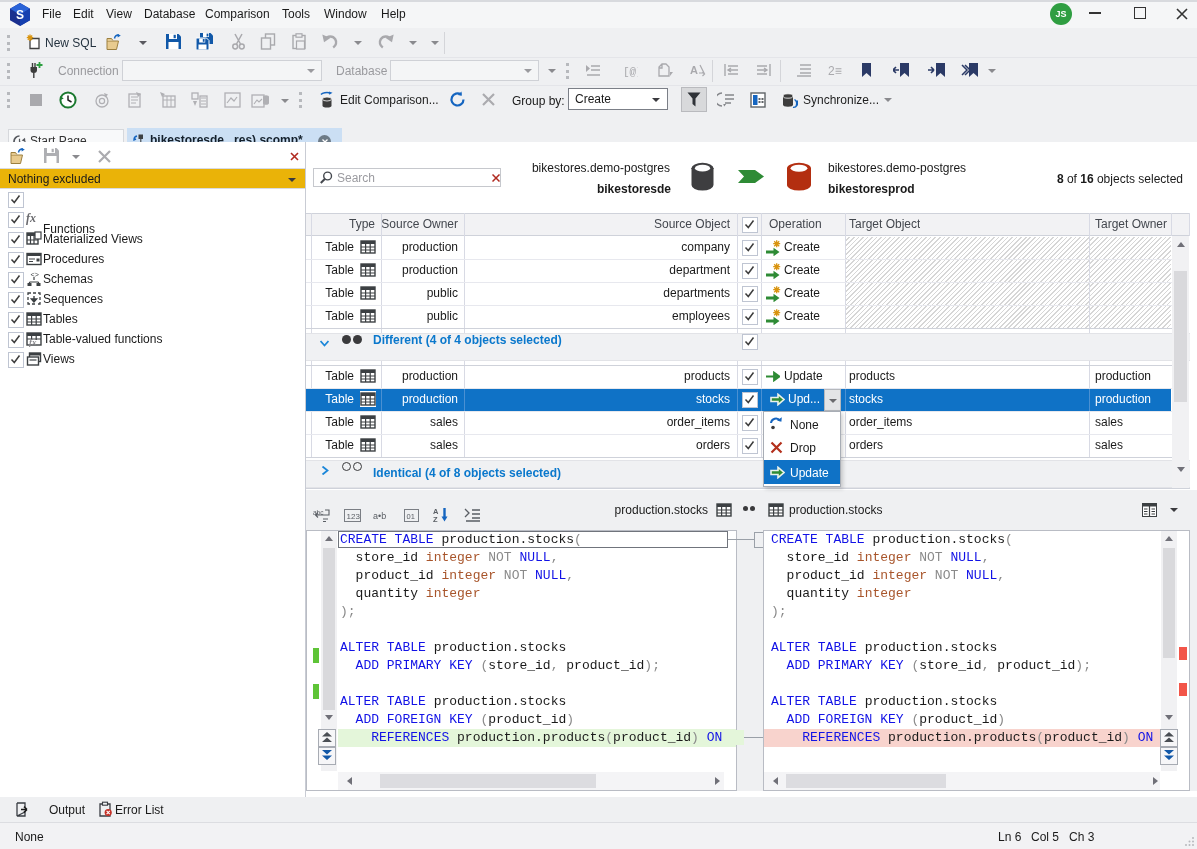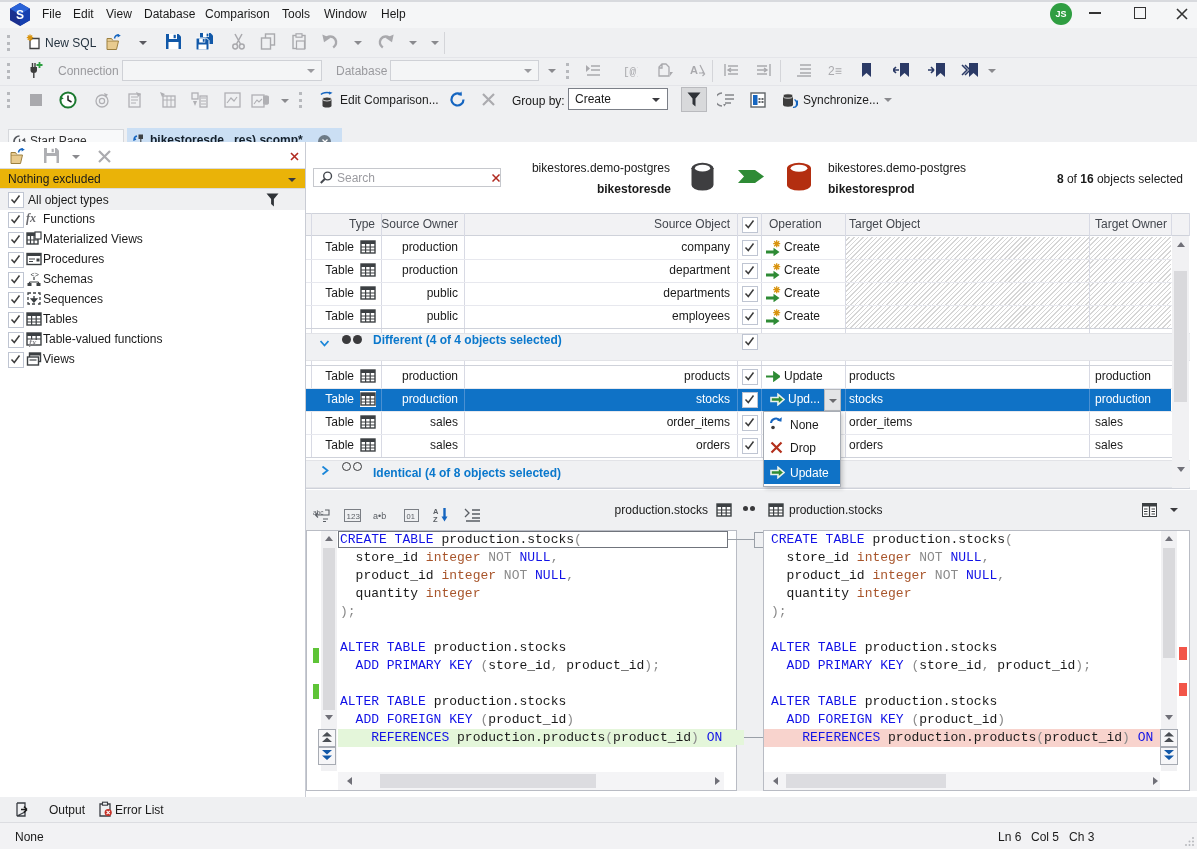--- a/index.html
+++ b/index.html
@@ -325,39 +325,33 @@
     </svg>
   <svg class="abs" style="left:290px;top:10px" width="9" height="9" viewBox="0 0 9 9">
       <path d="M1 1 L8 8 M8 1 L1 8" stroke="#b02a20" stroke-width="1.6"></path>
     </svg>
 
   <div class="abs" style="left:0;top:26px;width:305px;height:21px;background:#eab308;border-top:1px solid #d9dbe0;border-bottom:1px solid #d9dbe0;box-sizing:border-box">
     <div class="abs" style="left:8px;top:3px">Nothing excluded</div>
     <span class="caret" style="position:absolute;right:9px;top:9px;border-top-color:#3a3a3e"></span>
   </div>
 
-  <div class="abs" style="left:0;top:47px;width:305px;height:21px;background:#eff0f2">
-    <div class="abs" style="left:28px;top:4px">All object types</div>
-    <svg class="abs" style="left:266px;top:4px" width="13" height="14" viewBox="0 0 13 14">
-        <path d="M0.5 0.5 h12 l-4.6 5.5 v7.5 l-2.8 -2.4 v-5.1 z" fill="#2f3338"></path>
-      </svg>
-  </div>
   <div class="cb" style="left:8px;top:50px">
       <svg width="11" height="11" viewBox="0 0 11 11">
         <path d="M1.5 5.5 l2.8 3 L9.5 1.5" fill="none" stroke="#3c3c3c" stroke-width="1.5"></path>
       </svg>
     </div>
 
   <div class="cb" style="left:8px;top:70px">
       <svg width="11" height="11" viewBox="0 0 11 11">
         <path d="M1.5 5.5 l2.8 3 L9.5 1.5" fill="none" stroke="#3c3c3c" stroke-width="1.5"></path>
       </svg>
     </div>
   <div class="abs" style="left:26px;top:69px;width:16px;height:16px;color:#6a6a6e;font-style:italic;font-weight:bold;font-size:12px;font-family:'Liberation Serif',serif">fx</div>
-  <div class="abs" style="left:43px;top:70px">Functions</div>
+  <div class="abs" style="left:43px;top:80px">Functions</div>
 
   <div class="cb" style="left:8px;top:90px">
       <svg width="11" height="11" viewBox="0 0 11 11">
         <path d="M1.5 5.5 l2.8 3 L9.5 1.5" fill="none" stroke="#3c3c3c" stroke-width="1.5"></path>
       </svg>
     </div>
   <svg class="abs" style="left:26px;top:89px" width="16" height="16" viewBox="0 0 16 16">
       <rect x="1" y="2" width="11" height="11" fill="#fff" stroke="#3c4043" stroke-width="1.4"></rect>
       <rect x="1" y="2" width="11" height="3" fill="#3c4043"></rect>
       <path d="M4.5 5 v8 M8 5 v8 M1 9 h11" stroke="#3c4043" stroke-width="1.2"></path>

